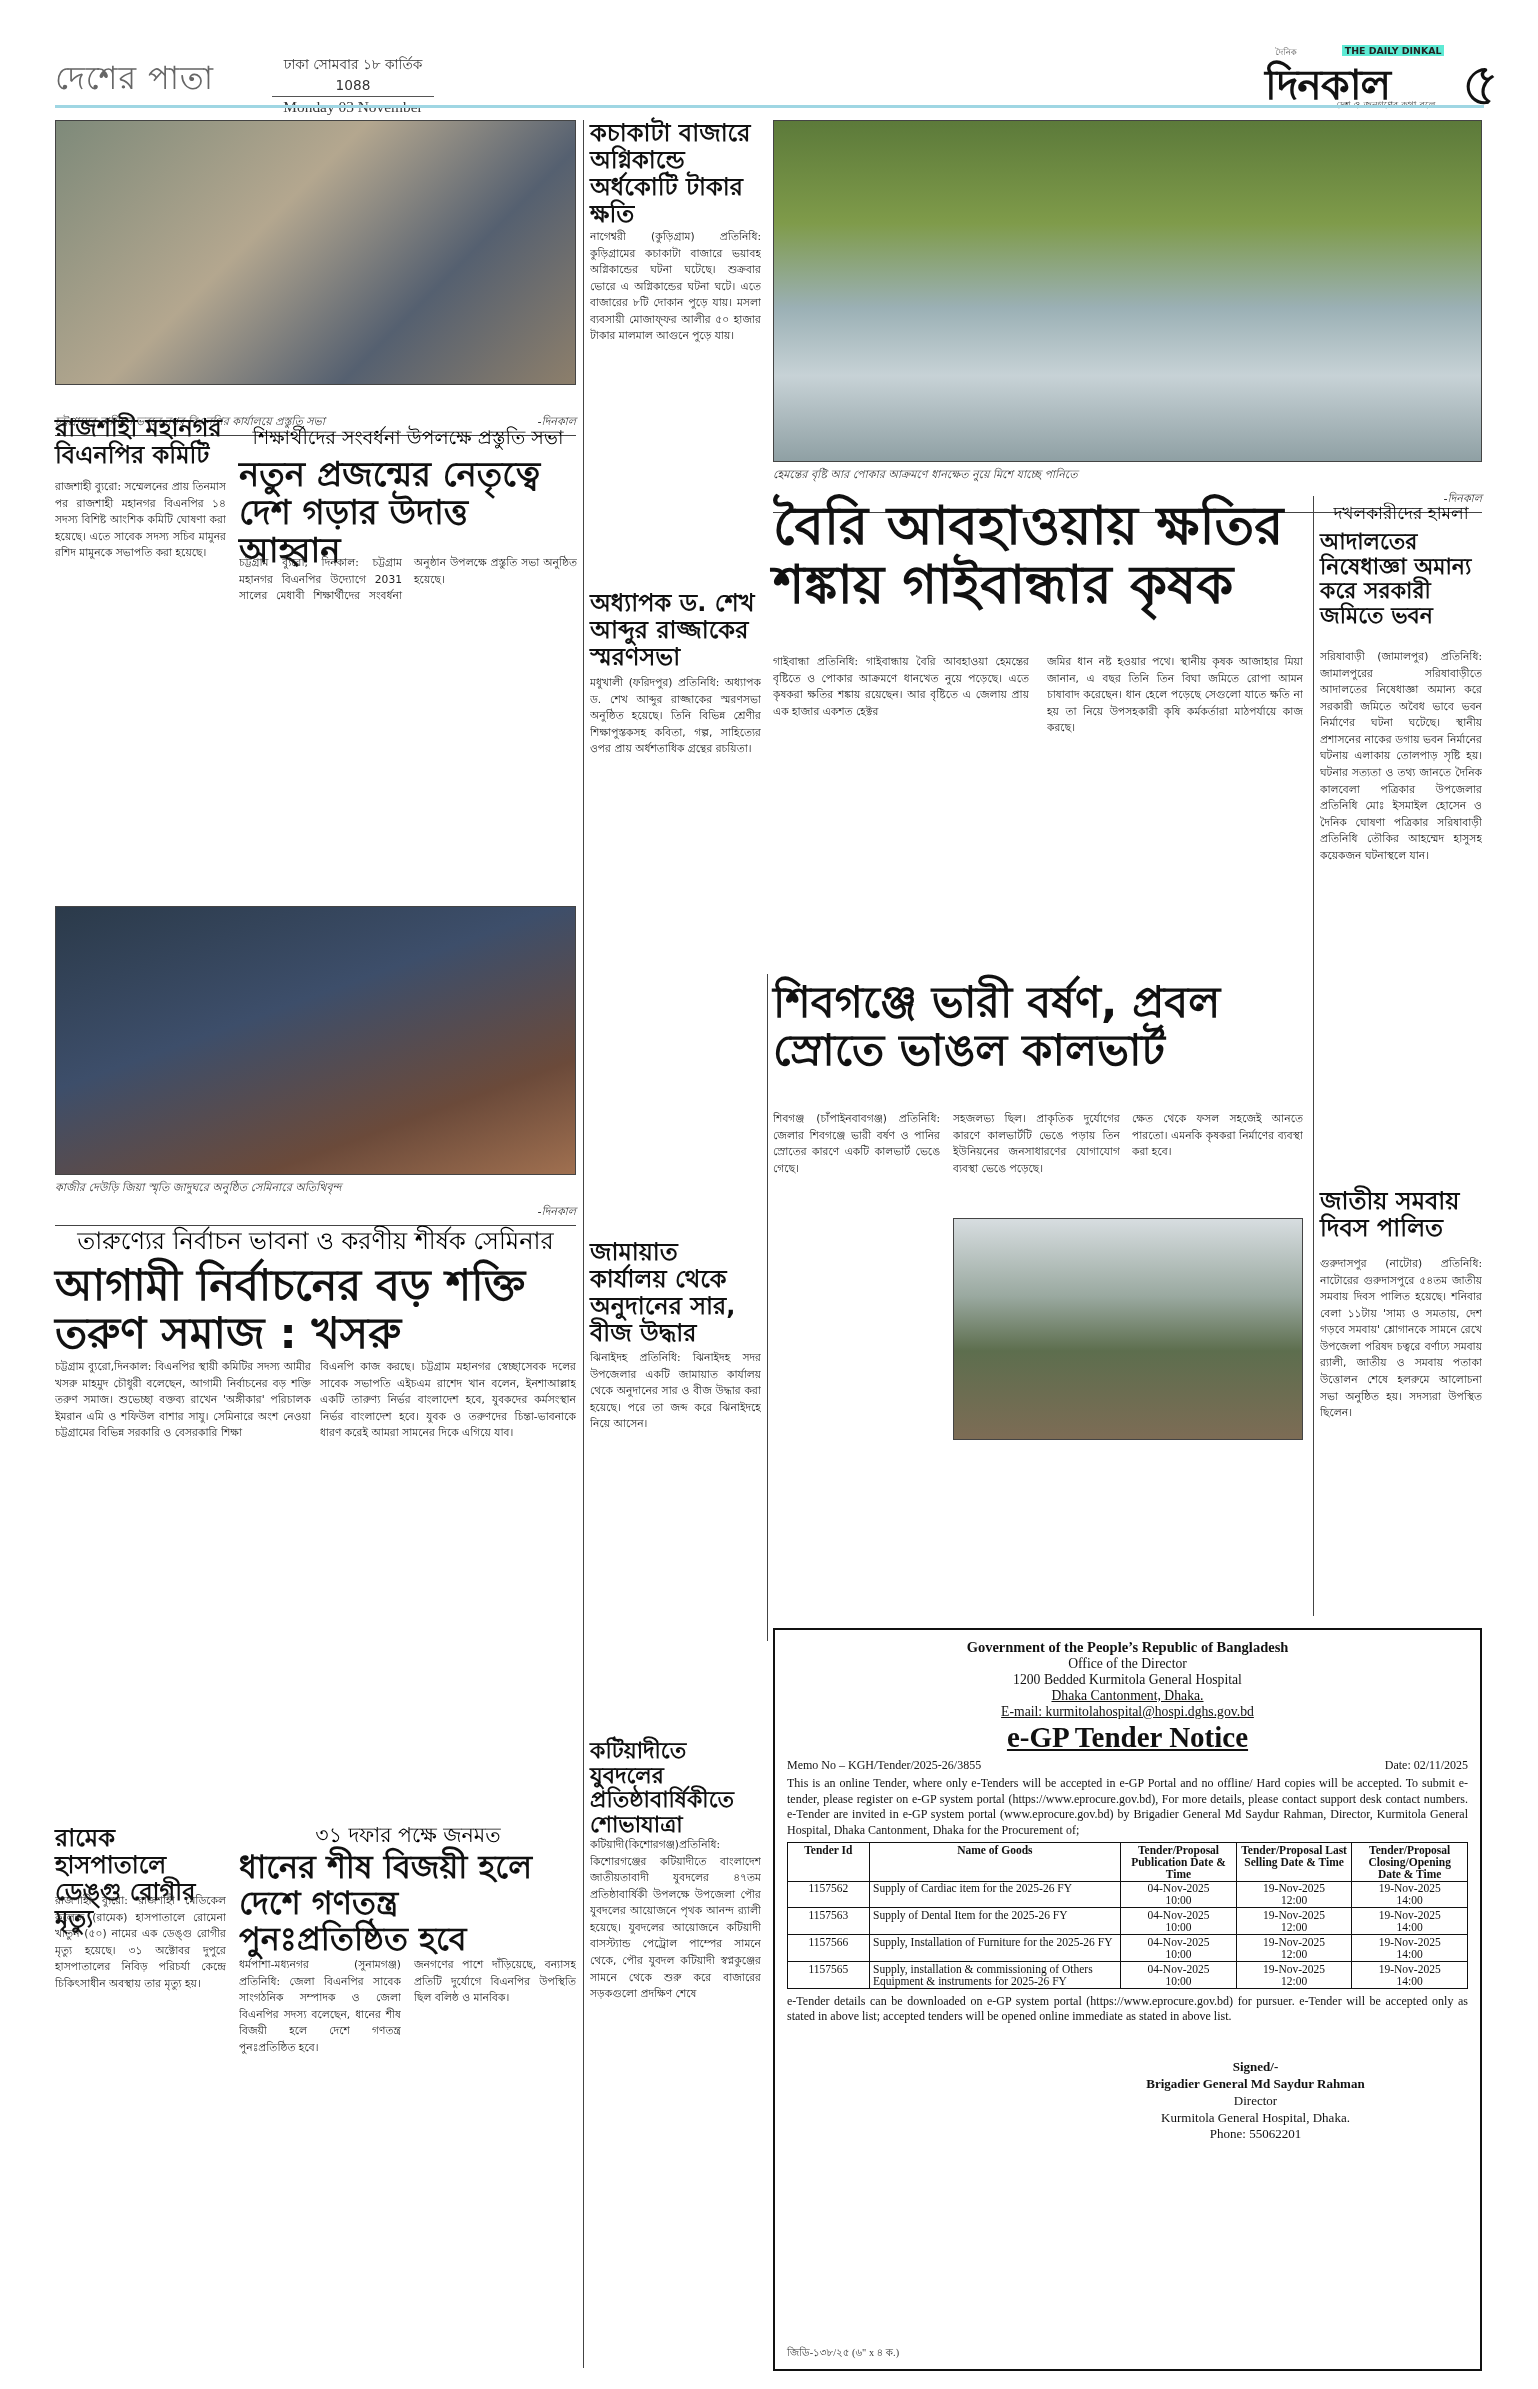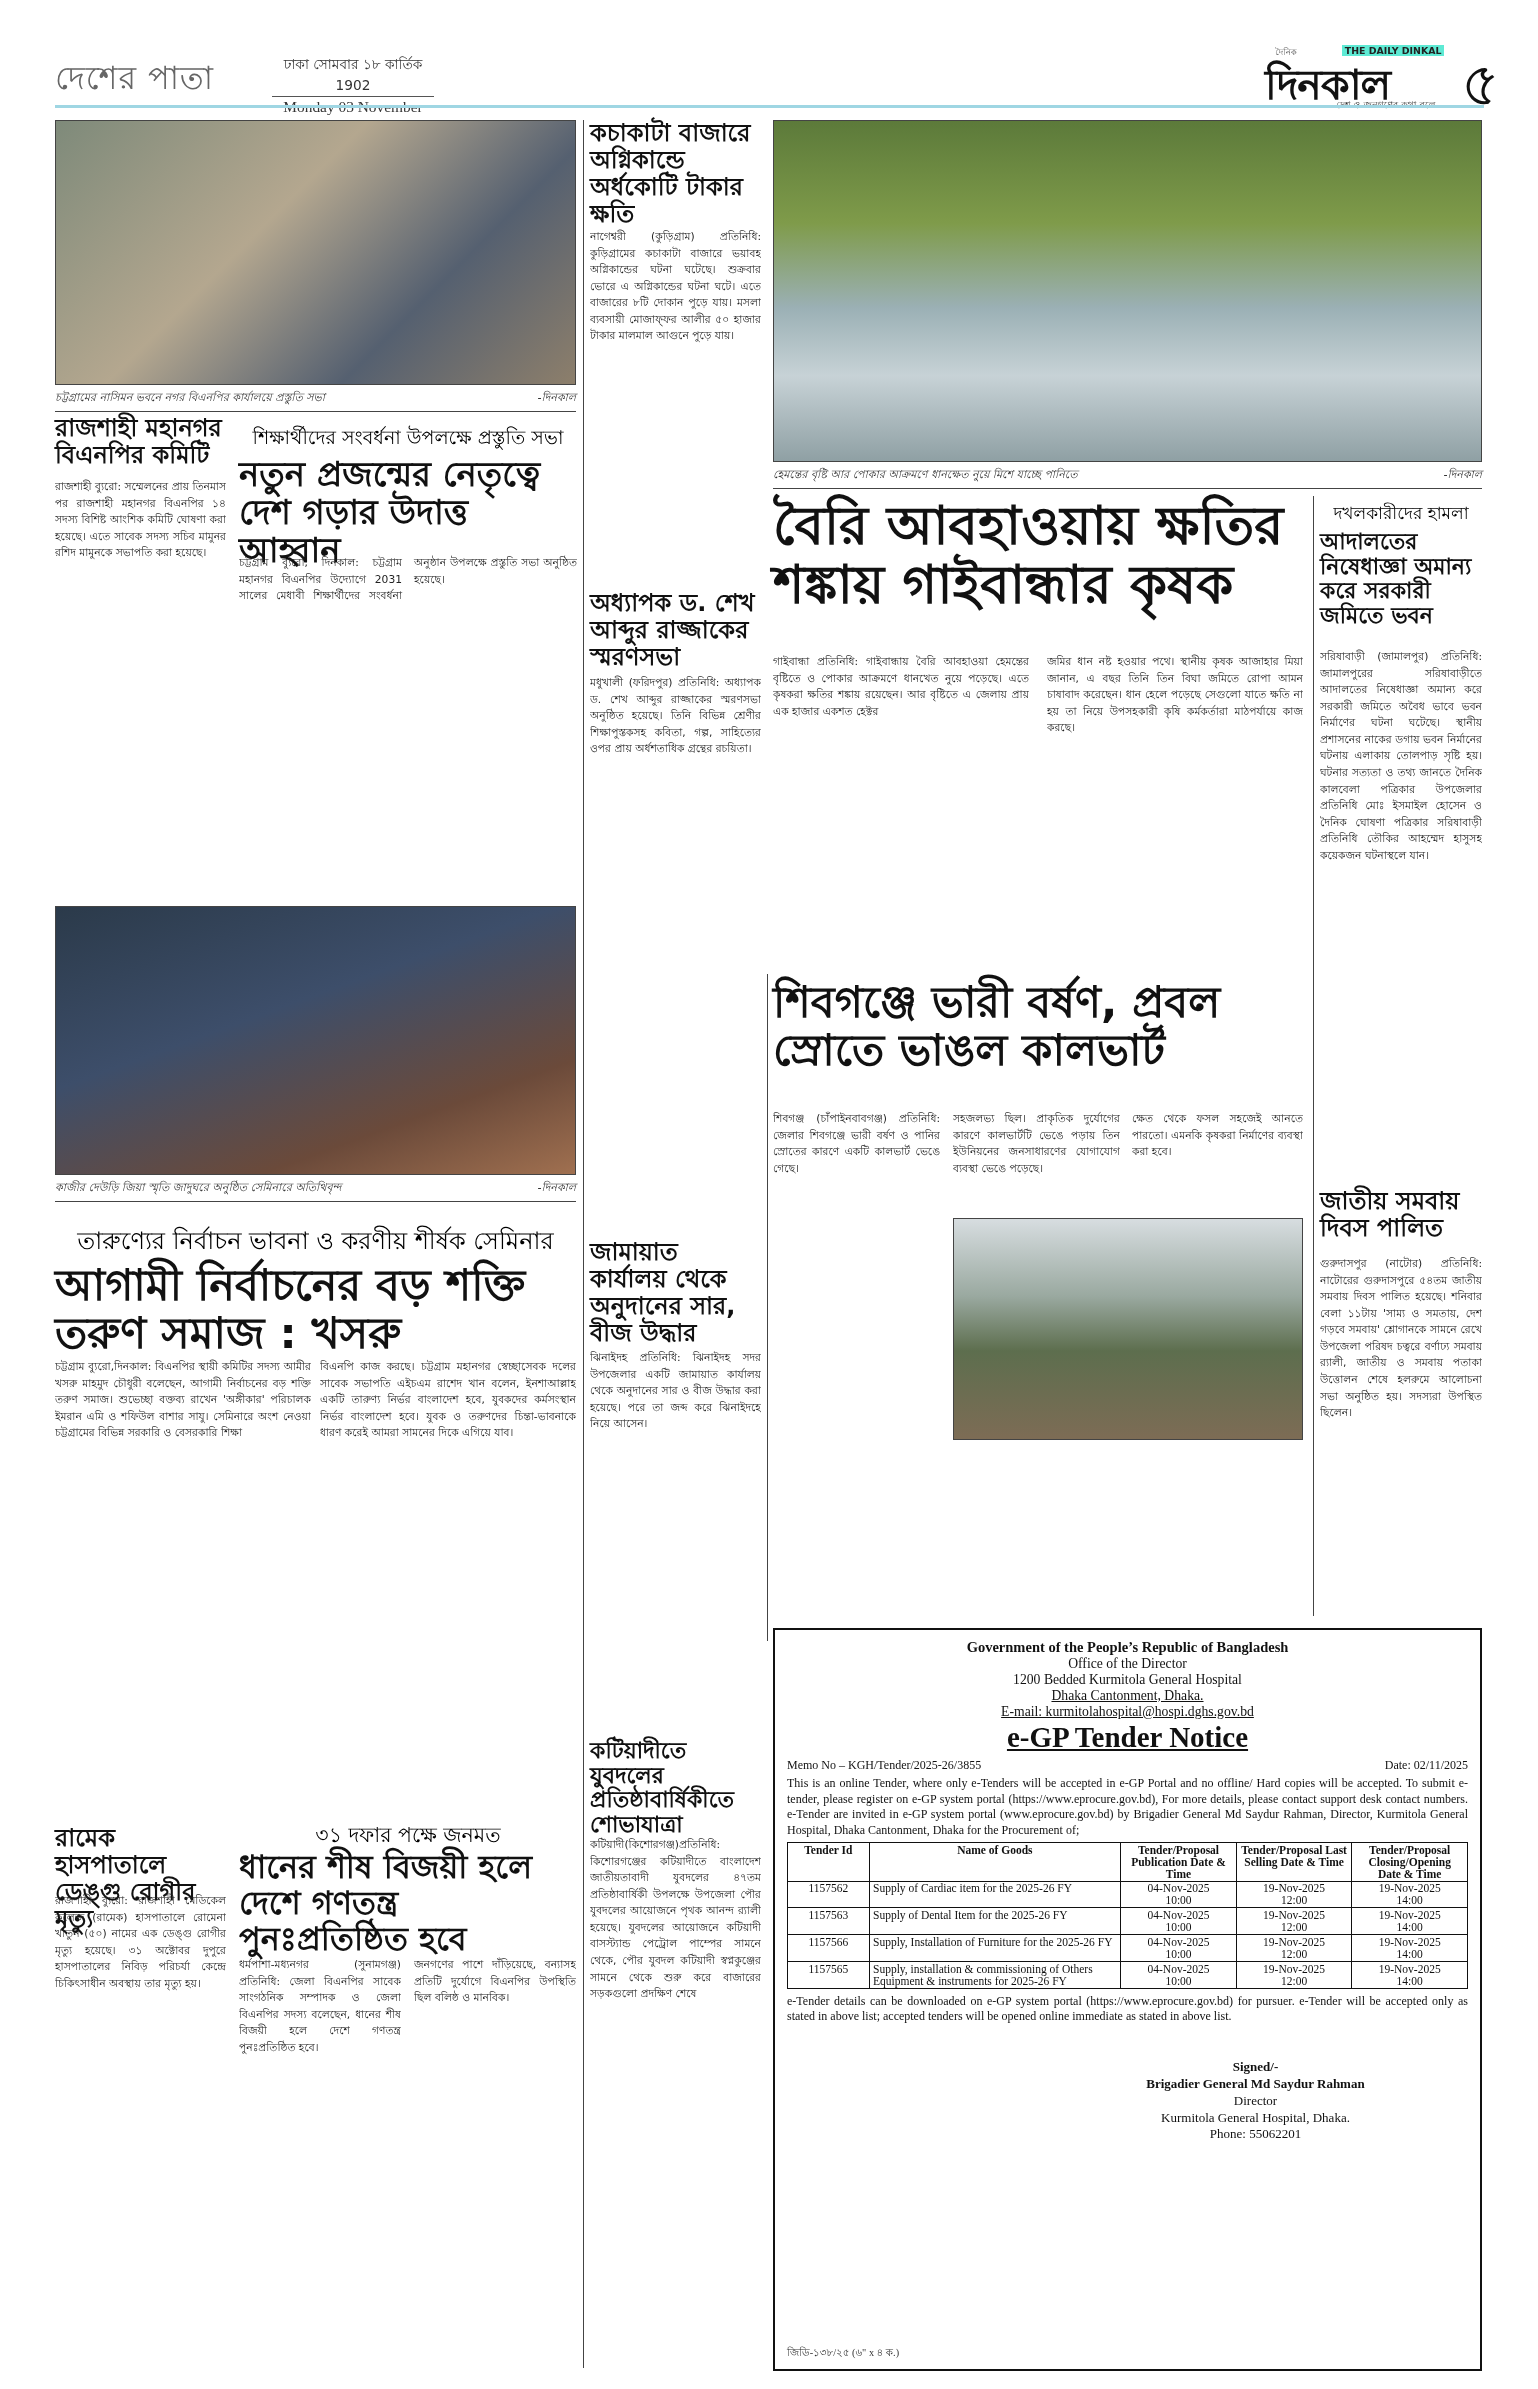--- a/index.html
+++ b/index.html
@@ -18,21 +18,21 @@
   .logo .tag { position: absolute; right: 8.5px; top: 55px; font-size: 9.4px; color: #333; }
   .pagenum { left: 1461px; top: 38px; font-size: 60px; color: #111; }
   .rule-top { left: 55px; top: 105px; width: 1429px; height: 2.6px; background: #9fd6e3; }
 
   .photo { background: linear-gradient(135deg, #7e8a7a, #b4a78f 40%, #556070 70%, #8d7f6b); border: 0.9px solid #444; }
   .photo.field { background: linear-gradient(180deg, #5c7a3a 0%, #7f9b4a 30%, #9bb0b5 55%, #c7d2d6 75%, #8fa0a4 100%); }
   .photo.hall { background: linear-gradient(160deg, #2b3a4a 0%, #3d4e6a 40%, #6b4a3a 75%, #a07050 100%); }
   .photo.bridge { background: linear-gradient(180deg, #d7dde0 0%, #9aa9a0 35%, #5d6e4e 60%, #7d6c55 100%); }
 
   .caption { font-size: 11px; font-style: italic; color: #333; display: flex; justify-content: space-between; border-bottom: 1.7px solid #444; padding-bottom: 3.4px; }
-  .caption .credit { font-style: italic; }
+  .caption .credit { font-style: italic; margin-top: 24px; }
 
   .headline { font-weight: bold; text-align: left; line-height: 1.12; color: #111; }
   .kicker { text-align: center; color: #000000; }
   .body-text { font-size: 10.7px; line-height: 1.55; color: #222; text-align: justify; }
 
   .vrule { background: #444; width: 0.9px; }
 
   
   .tender { border: 2.6px solid #111; background: #fff; font-family: "Liberation Serif", serif; color: #111; padding: 8.5px 12px; }
   .tender .center { text-align: center; }
@@ -48,21 +48,21 @@
   .tender td.c { text-align: center; }
   .tender .sign { text-align: center; margin-left: 256px; font-size: 13px; line-height: 1.3; margin-top: 34px; }
   .tender .sign .b { font-weight: bold; }
   .adcode { font-size: 10.3px; color: #333; }
 </style>
 </head>
 <body>
 
 <div class="abs masthead-left">দেশের পাতা</div>
 <div class="abs dateline">
-  <div class="bn">ঢাকা সোমবার ১৮ কার্তিক 1902</div>
+  <div class="bn">ঢাকা সোমবার ১৮ কার্তিক 1088</div>
   <div class="en">Monday 03 November 2025</div>
 </div>
 <div class="abs logo">
   <span class="small">দৈনিক</span>
   <span class="eng">THE DAILY DINKAL</span>
   <span class="main">দিনকাল</span>
   <span class="tag">দেশ ও জনগণের কথা বলে</span>
 </div>
 <div class="abs pagenum">৫</div>
 <div class="abs rule-top"></div>

